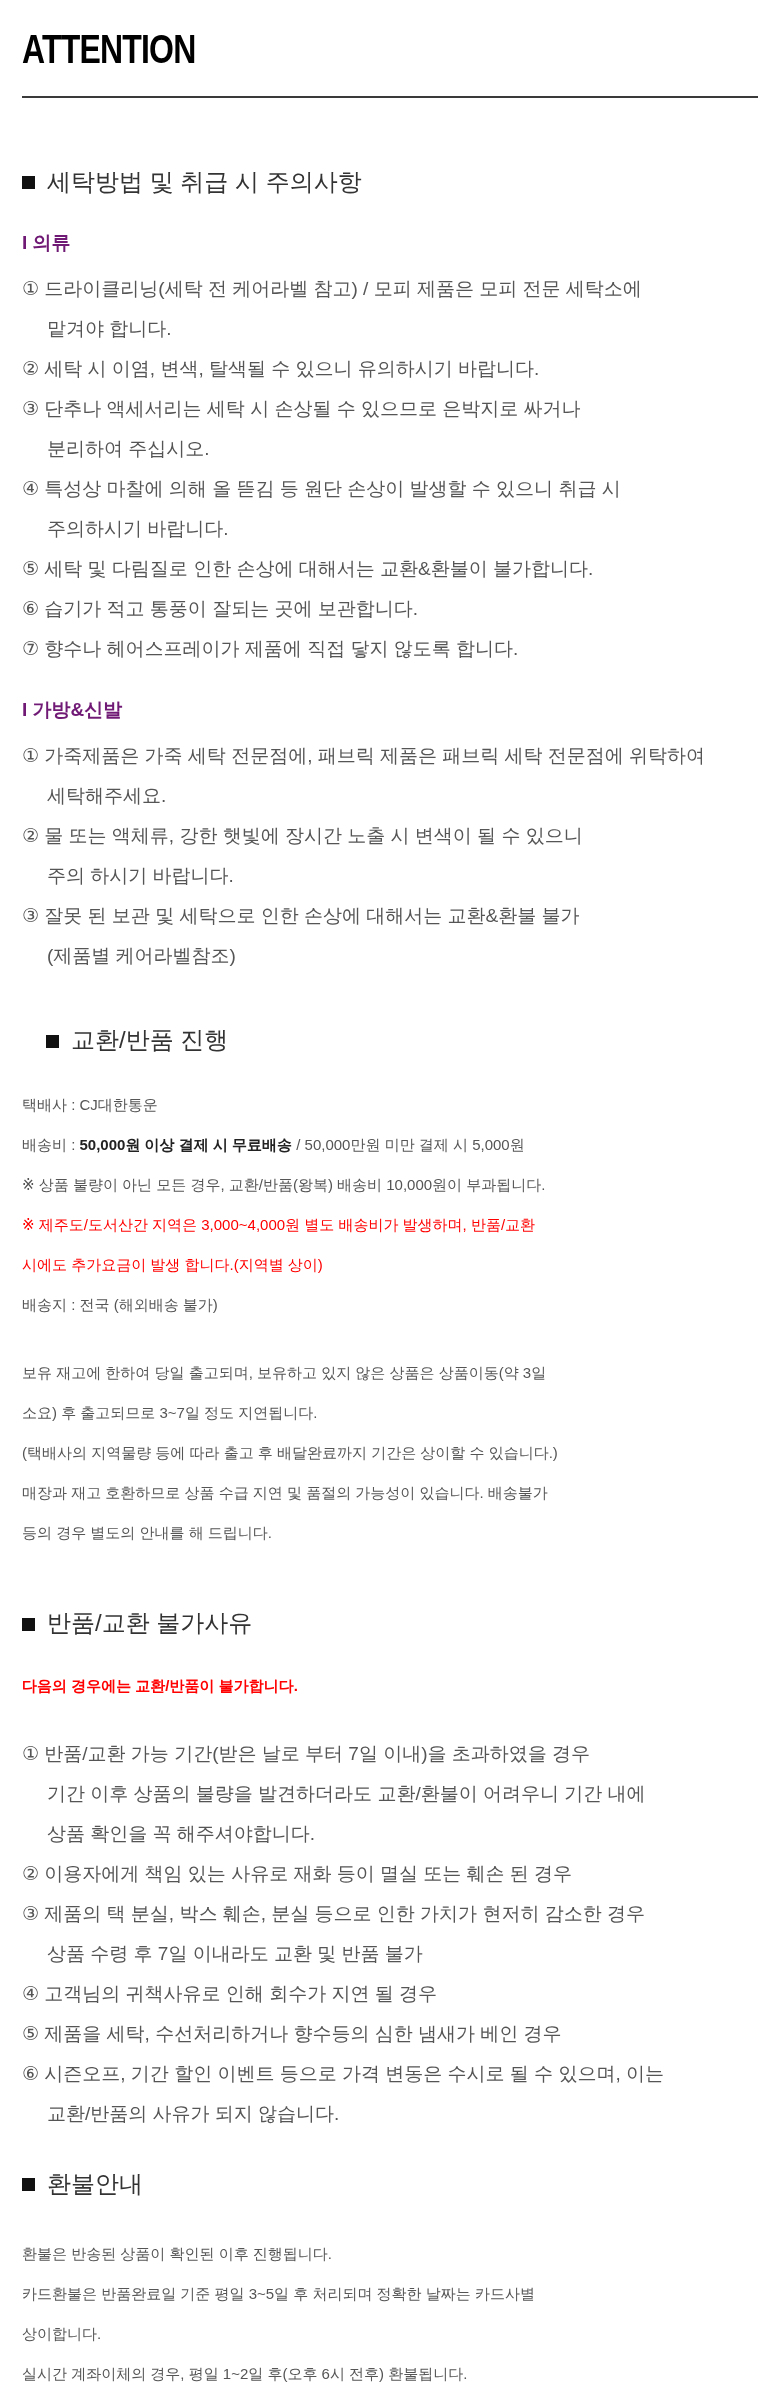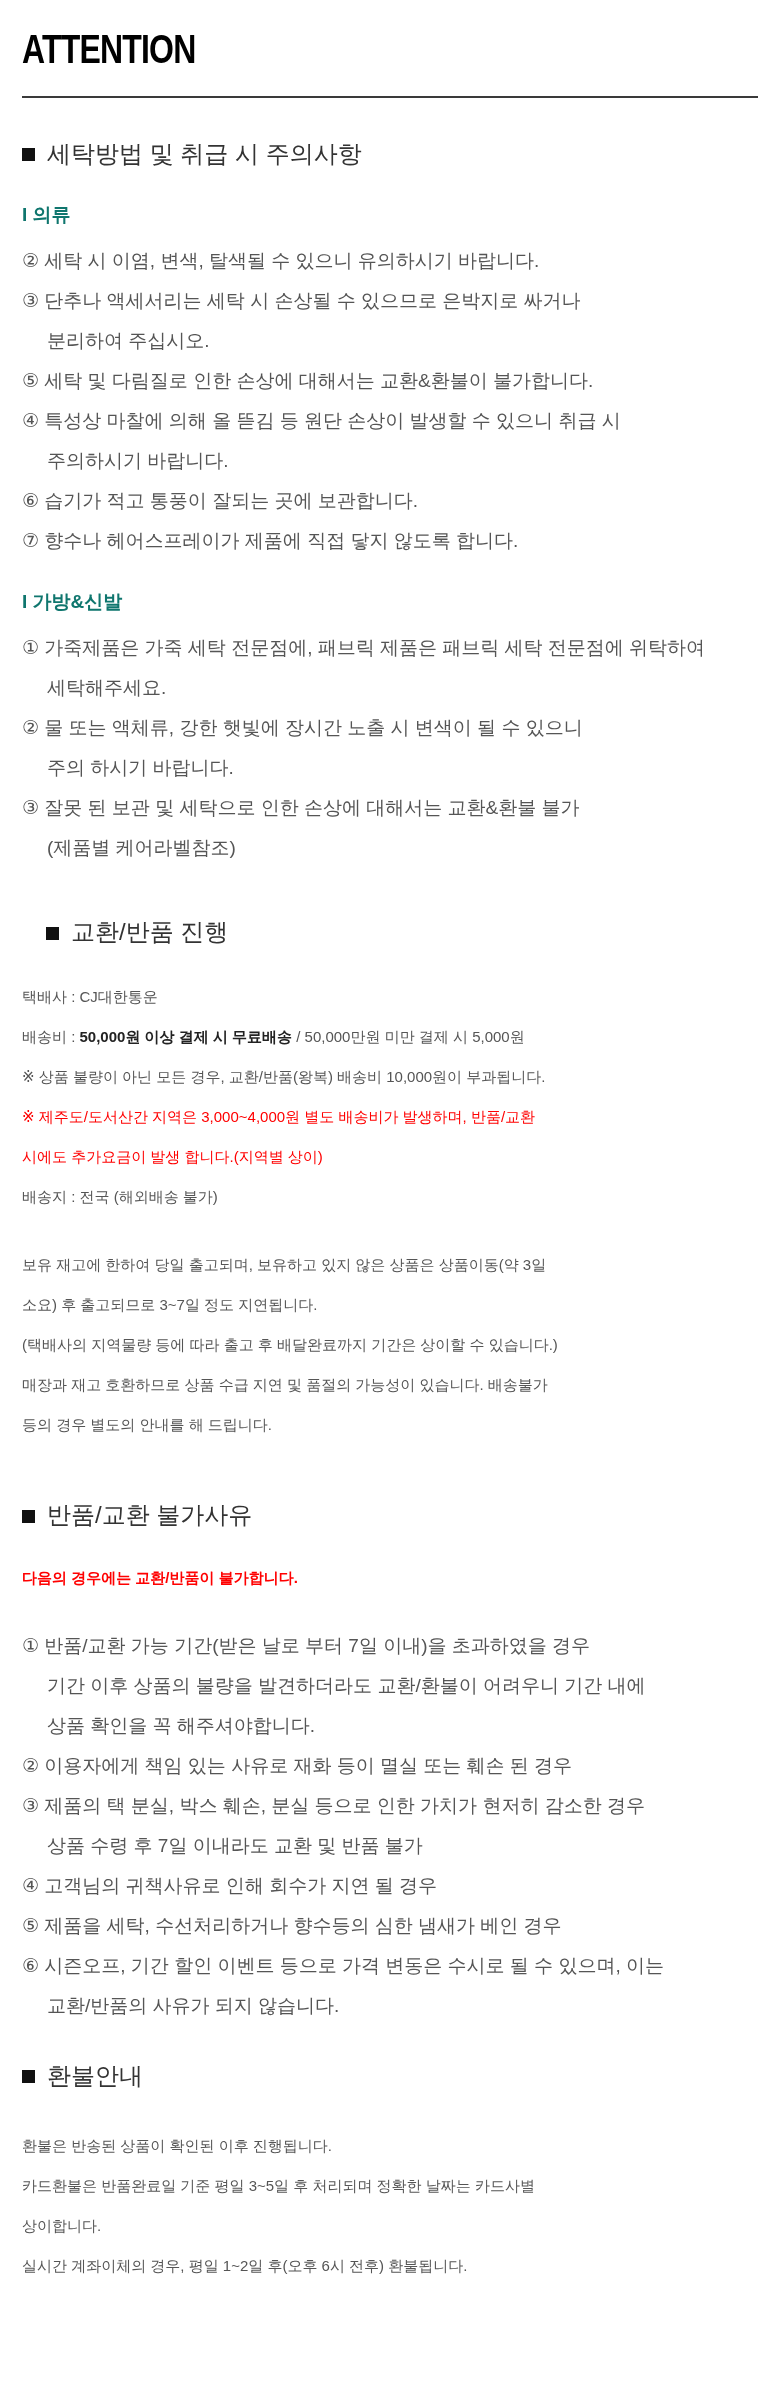--- a/index.html
+++ b/index.html
@@ -47,29 +47,29 @@
     color: #333333;
     line-height: 1.2;
   }
   .bullet-sq {
     flex: 0 0 auto;
     width: 13px;
     height: 13px;
     background: #111111;
     margin-top: 2px;
   }
-  .mt-sec1 { margin-top: 42px; }
+  .mt-sec1 { margin-top: 70px; }
   .mt-sec2 { margin-top: 50px; padding-left: 24px; }
   .mt-sec3 { margin-top: 56px; }
   .mt-sec4 { margin-top: 36px; align-items: center; }
   
   .sub-heading {
     font-size: 19px;
     font-weight: 700;
-    color: #0f766e;
+    color: #701a75;
     line-height: 1.2;
     margin-top: 36px;
   }
   
   .item-list { margin-top: 14px; }
   .mt-list2 { margin-top: 30px; }
   .item {
     font-size: 19px;
     line-height: 40px;
     white-space: pre-line;
@@ -99,26 +99,28 @@
   <h1 class="title"><span class="condense">ATTENTION</span></h1>
   <hr class="rule">
 
   <div class="sec-heading mt-sec1">
     <span class="bullet-sq"></span>
     <span>세탁방법 및 취급 시 주의사항</span>
   </div>
 
   <div class="sub-heading">I 의류</div>
   <div class="item-list">
+    <div class="item">① 드라이클리닝(세탁 전 케어라벨 참고) / 모피 제품은 모피 전문 세탁소에
+맡겨야 합니다.</div>
     <div class="item">② 세탁 시 이염, 변색, 탈색될 수 있으니 유의하시기 바랍니다.</div>
     <div class="item">③ 단추나 액세서리는 세탁 시 손상될 수 있으므로 은박지로 싸거나
 분리하여 주십시오.</div>
-    <div class="item">⑤ 세탁 및 다림질로 인한 손상에 대해서는 교환&amp;환불이 불가합니다.</div>
     <div class="item">④ 특성상 마찰에 의해 올 뜯김 등 원단 손상이 발생할 수 있으니 취급 시
 주의하시기 바랍니다.</div>
+    <div class="item">⑤ 세탁 및 다림질로 인한 손상에 대해서는 교환&amp;환불이 불가합니다.</div>
     <div class="item">⑥ 습기가 적고 통풍이 잘되는 곳에 보관합니다.</div>
     <div class="item">⑦ 향수나 헤어스프레이가 제품에 직접 닿지 않도록 합니다.</div>
   </div>
 
   <div class="sub-heading mt-list2">I 가방&amp;신발</div>
   <div class="item-list">
     <div class="item">① 가죽제품은 가죽 세탁 전문점에, 패브릭 제품은 패브릭 세탁 전문점에 위탁하여
 세탁해주세요.</div>
     <div class="item">② 물 또는 액체류, 강한 햇빛에 장시간 노출 시 변색이 될 수 있으니
 주의 하시기 바랍니다.</div>

